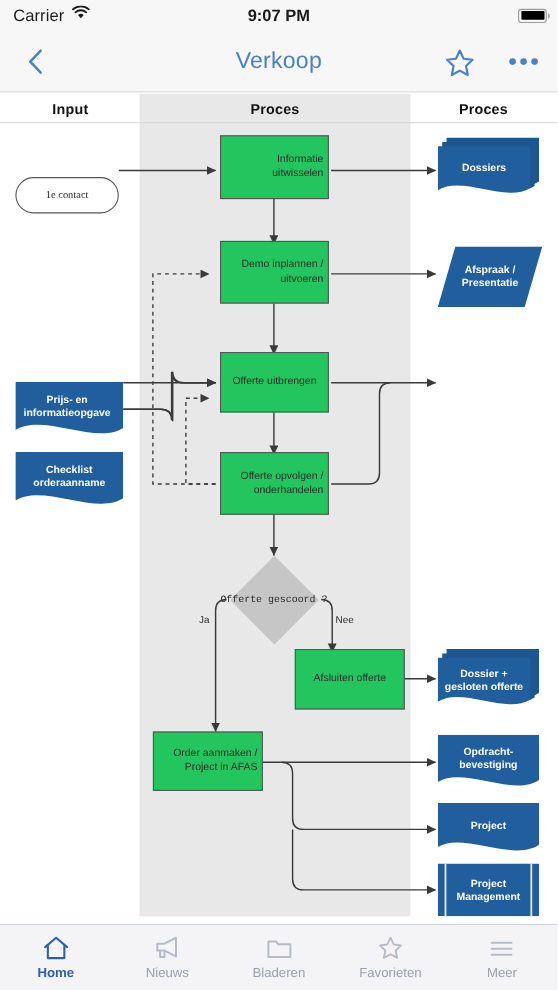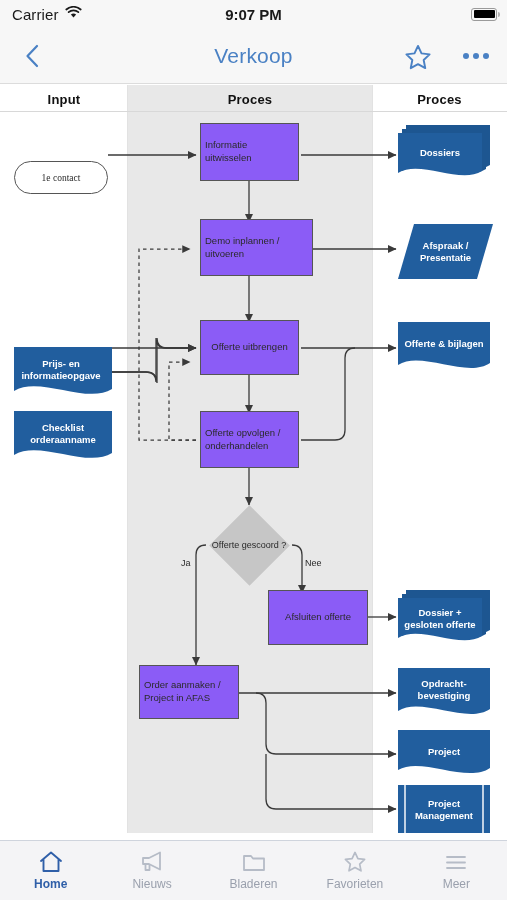--- a/index.html
+++ b/index.html
@@ -96,43 +96,43 @@
     position: absolute; top: 4px; height: 20px;
     display: flex; align-items: center; justify-content: center;
     font-size: 13px; font-weight: bold; color: #111; letter-spacing: .2px;
   }
   .hdr-in  { left: 0px;   width: 128px; }
   .hdr-pr  { left: 128px; width: 244px; }
   .hdr-out { left: 372px; width: 135px; }
 
   
   .pbox {
-    position: absolute; background: #8b5cf6;
+    position: absolute; background: #22c55e;
     border: 1.3px solid #555; 
     display: flex; align-items: center; justify-content: center;
-    text-align: left; font-size: 9.5px; color: #2a2a2a; line-height: 1.35;
+    text-align: right; font-size: 9.5px; color: #2a2a2a; line-height: 1.35;
     padding: 2px 4px;
   }
   
   .term {
     position: absolute; background: #ffffff; border: 1.2px solid #555;
     border-radius: 26px;
     display: flex; align-items: center; justify-content: center;
     font-size: 9.5px; color: #2a2a2a;
     font-family: "Liberation Serif", serif;
     margin-top: 22px;
   }
   
   .diamond {
     position: absolute; background: #c6c6c6;
     transform: rotate(45deg);
   }
   .diamond-lbl {
     position: absolute; display: flex; align-items: center; justify-content: center;
-    font-size: 9px; color: #2a2a2a; text-align: center;
+    font-size: 9px; color: #2a2a2a; text-align: center; font-family: Liberation Mono, monospace;
   }
   .branch-lbl {
     position: absolute; font-size: 9px; color: #2a2a2a;
   }
 
   
   .doc { position: absolute; }
   .doc-lbl {
     position: absolute; left: 0; right: 0;
     display: flex; align-items: center; justify-content: center;
@@ -287,21 +287,21 @@
         <svg width="98" height="53" viewBox="0 0 98 53">
           <path d="M0,0 H98 V42 C 73,58 25,28 0,44 Z" fill="#215e9e"></path>
         </svg>
         <div class="doc-lbl" style="top:10px;height:26px">Checklist orderaanname</div>
       </div>
 
       <div class="pbox" style="left:200px;top:38px;width:99px;height:58px">
         <span>Informatie uitwisselen</span>
       </div>
 
-      <div class="pbox" style="left:200px;top:134px;width:113px;height:57px">
+      <div class="pbox" style="left:200px;top:134px;width:99px;height:57px">
         <span>Demo inplannen / uitvoeren</span>
       </div>
 
       <div class="pbox" style="left:200px;top:235px;width:99px;height:55px">
         <span>Offerte uitbrengen</span>
       </div>
 
       <div class="pbox" style="left:200px;top:326px;width:99px;height:57px">
         <span>Offerte opvolgen / onderhandelen</span>
       </div>
@@ -328,26 +328,20 @@
         <div class="doc-lbl" style="top:20px;height:16px;right:8px">Dossiers</div>
       </div>
 
       <div class="doc" style="left:398px;top:139px;width:95px;height:55px">
         <svg width="95" height="55" viewBox="0 0 95 55">
           <path d="M16,0 H95 L79,55 H0 Z" fill="#215e9e"></path>
         </svg>
         <div class="doc-lbl" style="top:13px;height:30px">Afspraak / Presentatie</div>
       </div>
 
-      <div class="doc" style="left:398px;top:237px;width:92px;height:53px">
-        <svg width="92" height="53" viewBox="0 0 92 53">
-          <path d="M0,0 H92 V41 C69,57 23,28 0,43 Z" fill="#215e9e"></path>
-        </svg>
-        <div class="doc-lbl" style="top:9px;height:26px">Offerte &amp; bijlagen</div>
-      </div>
 
       <div class="doc" style="left:398px;top:505px;width:92px;height:60px">
         <svg width="92" height="60" viewBox="0 0 92 60">
           <path d="M8,0 H92 V40 C70,54 30,28 8,42 Z" fill="#1d5691"></path>
           <path d="M4,4 H88 V44 C66,58 26,32 4,46 Z" fill="#1d5691"></path>
           <path d="M0,8 H84 V46 C62,60 22,34 0,48 Z" fill="#215e9e"></path>
         </svg>
         <div class="doc-lbl" style="top:16px;height:26px;right:8px">Dossier + gesloten offerte</div>
       </div>
 

